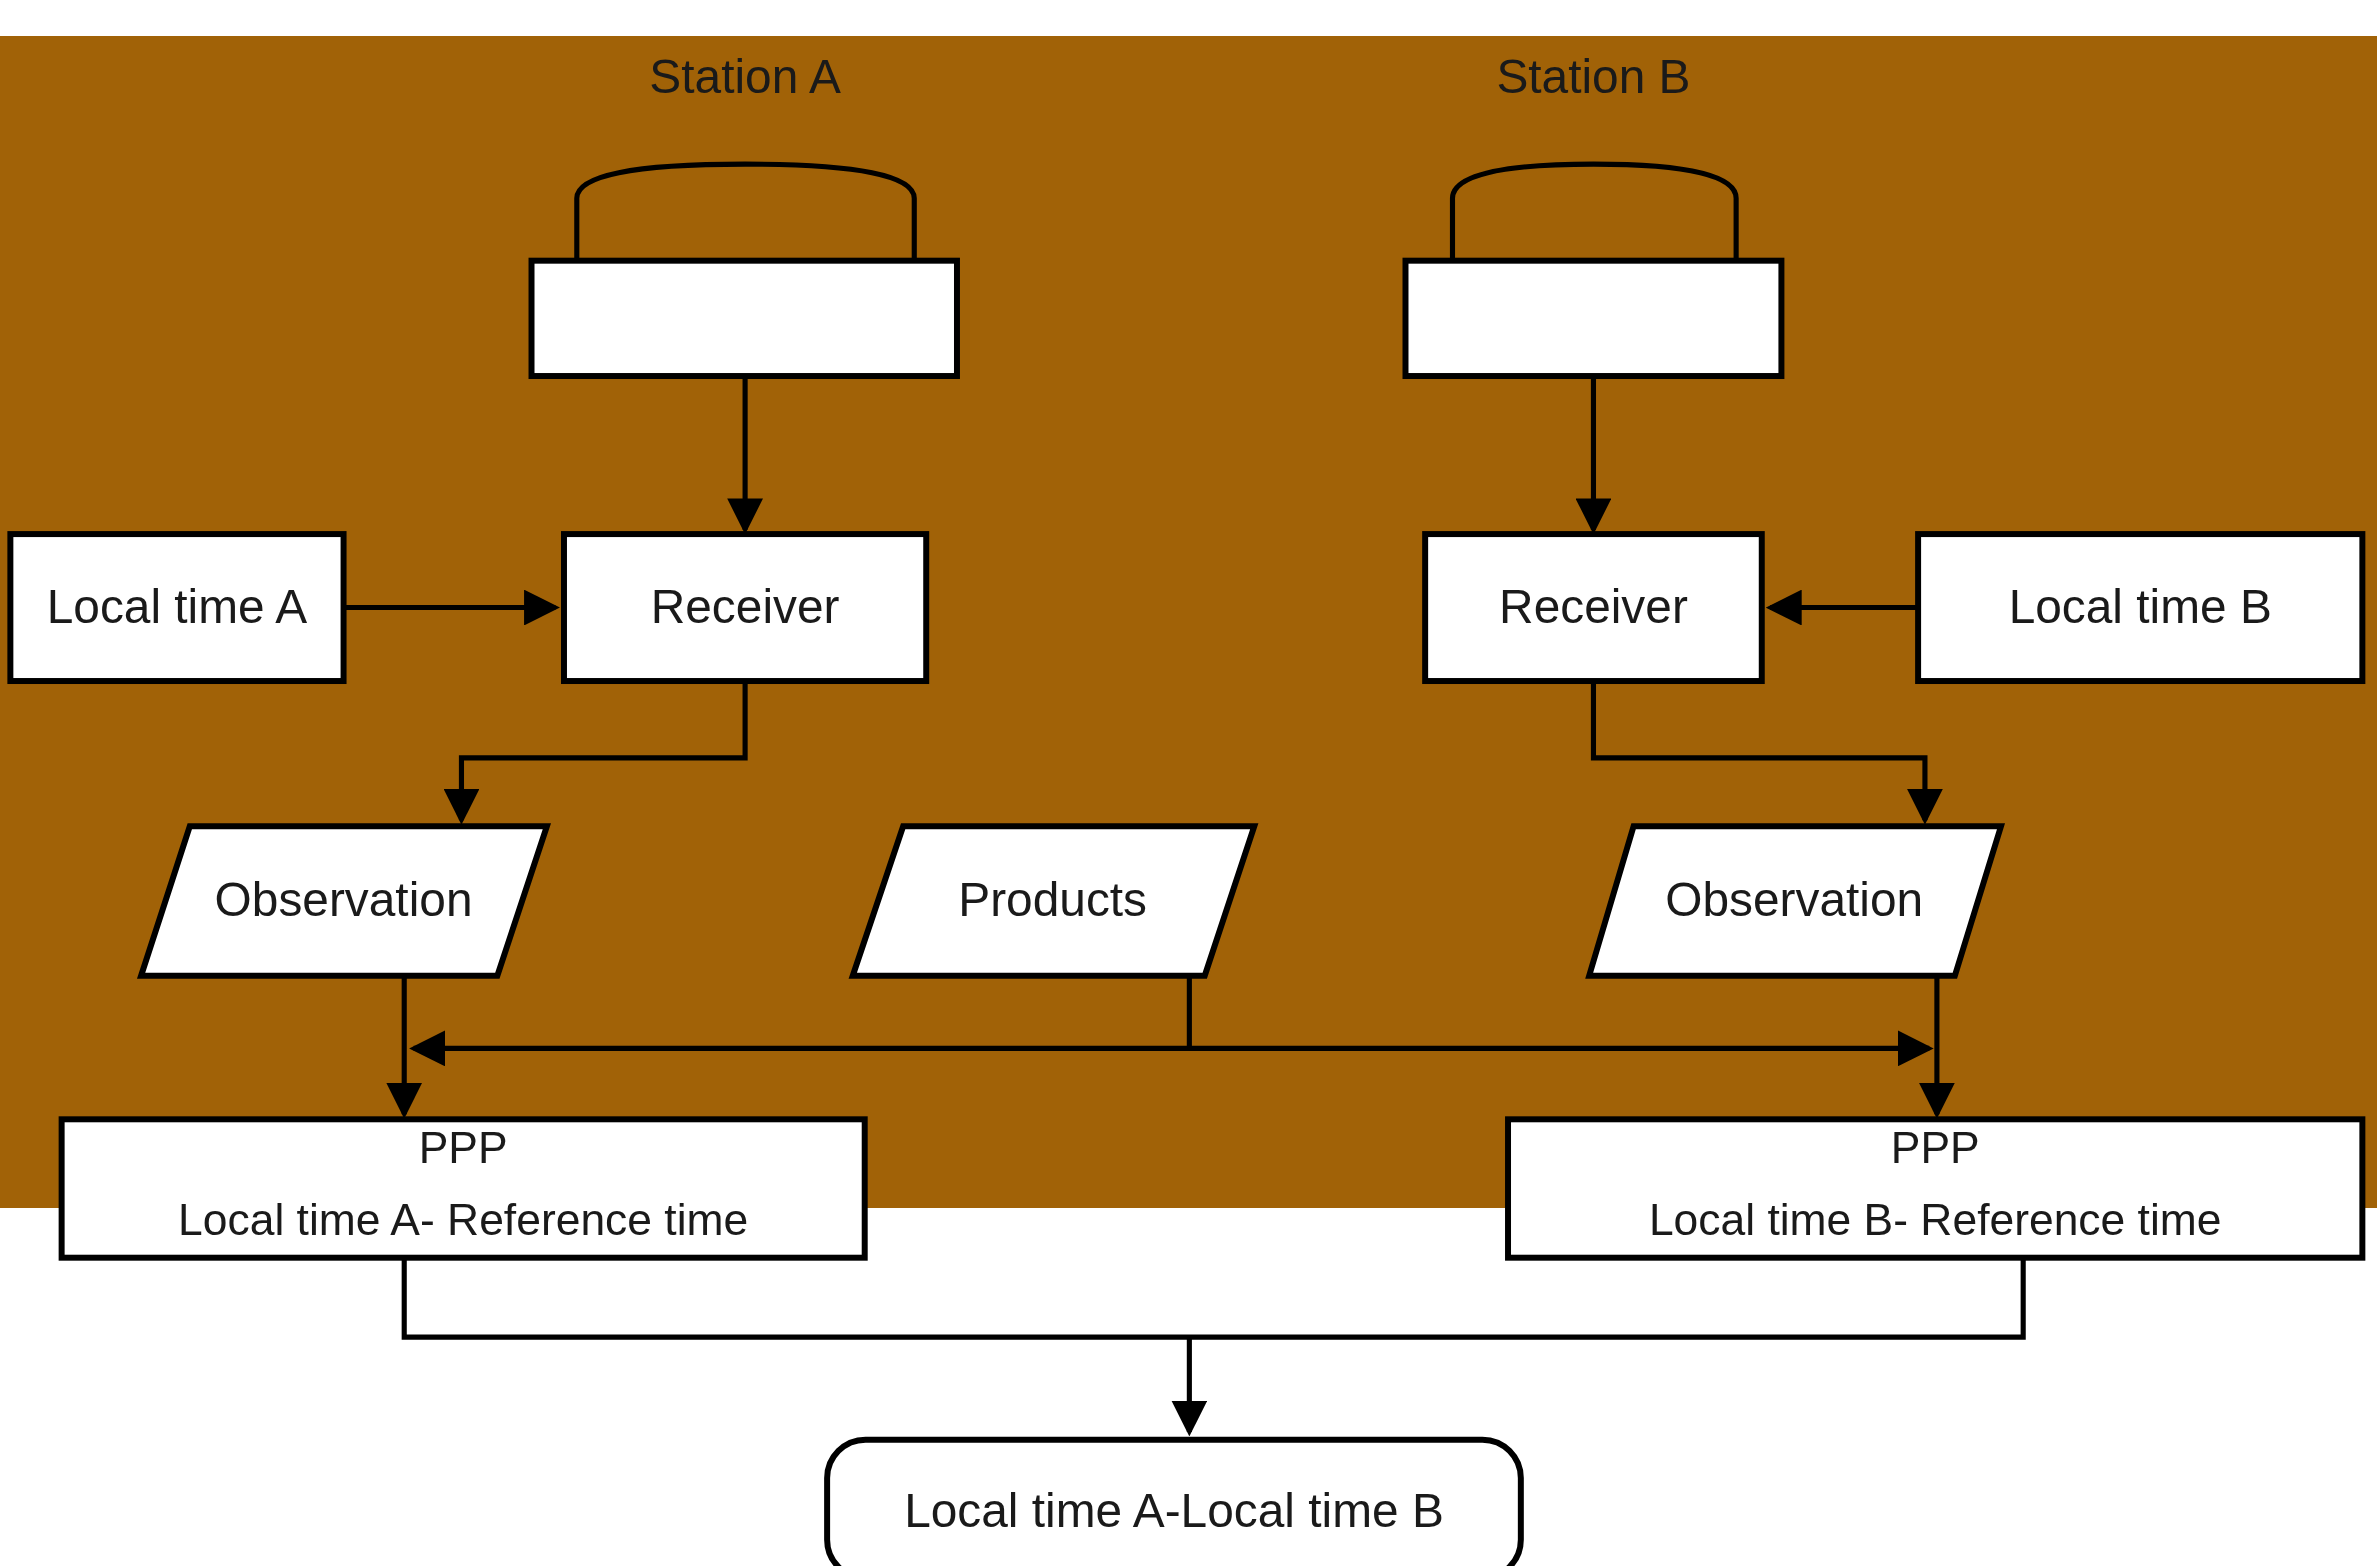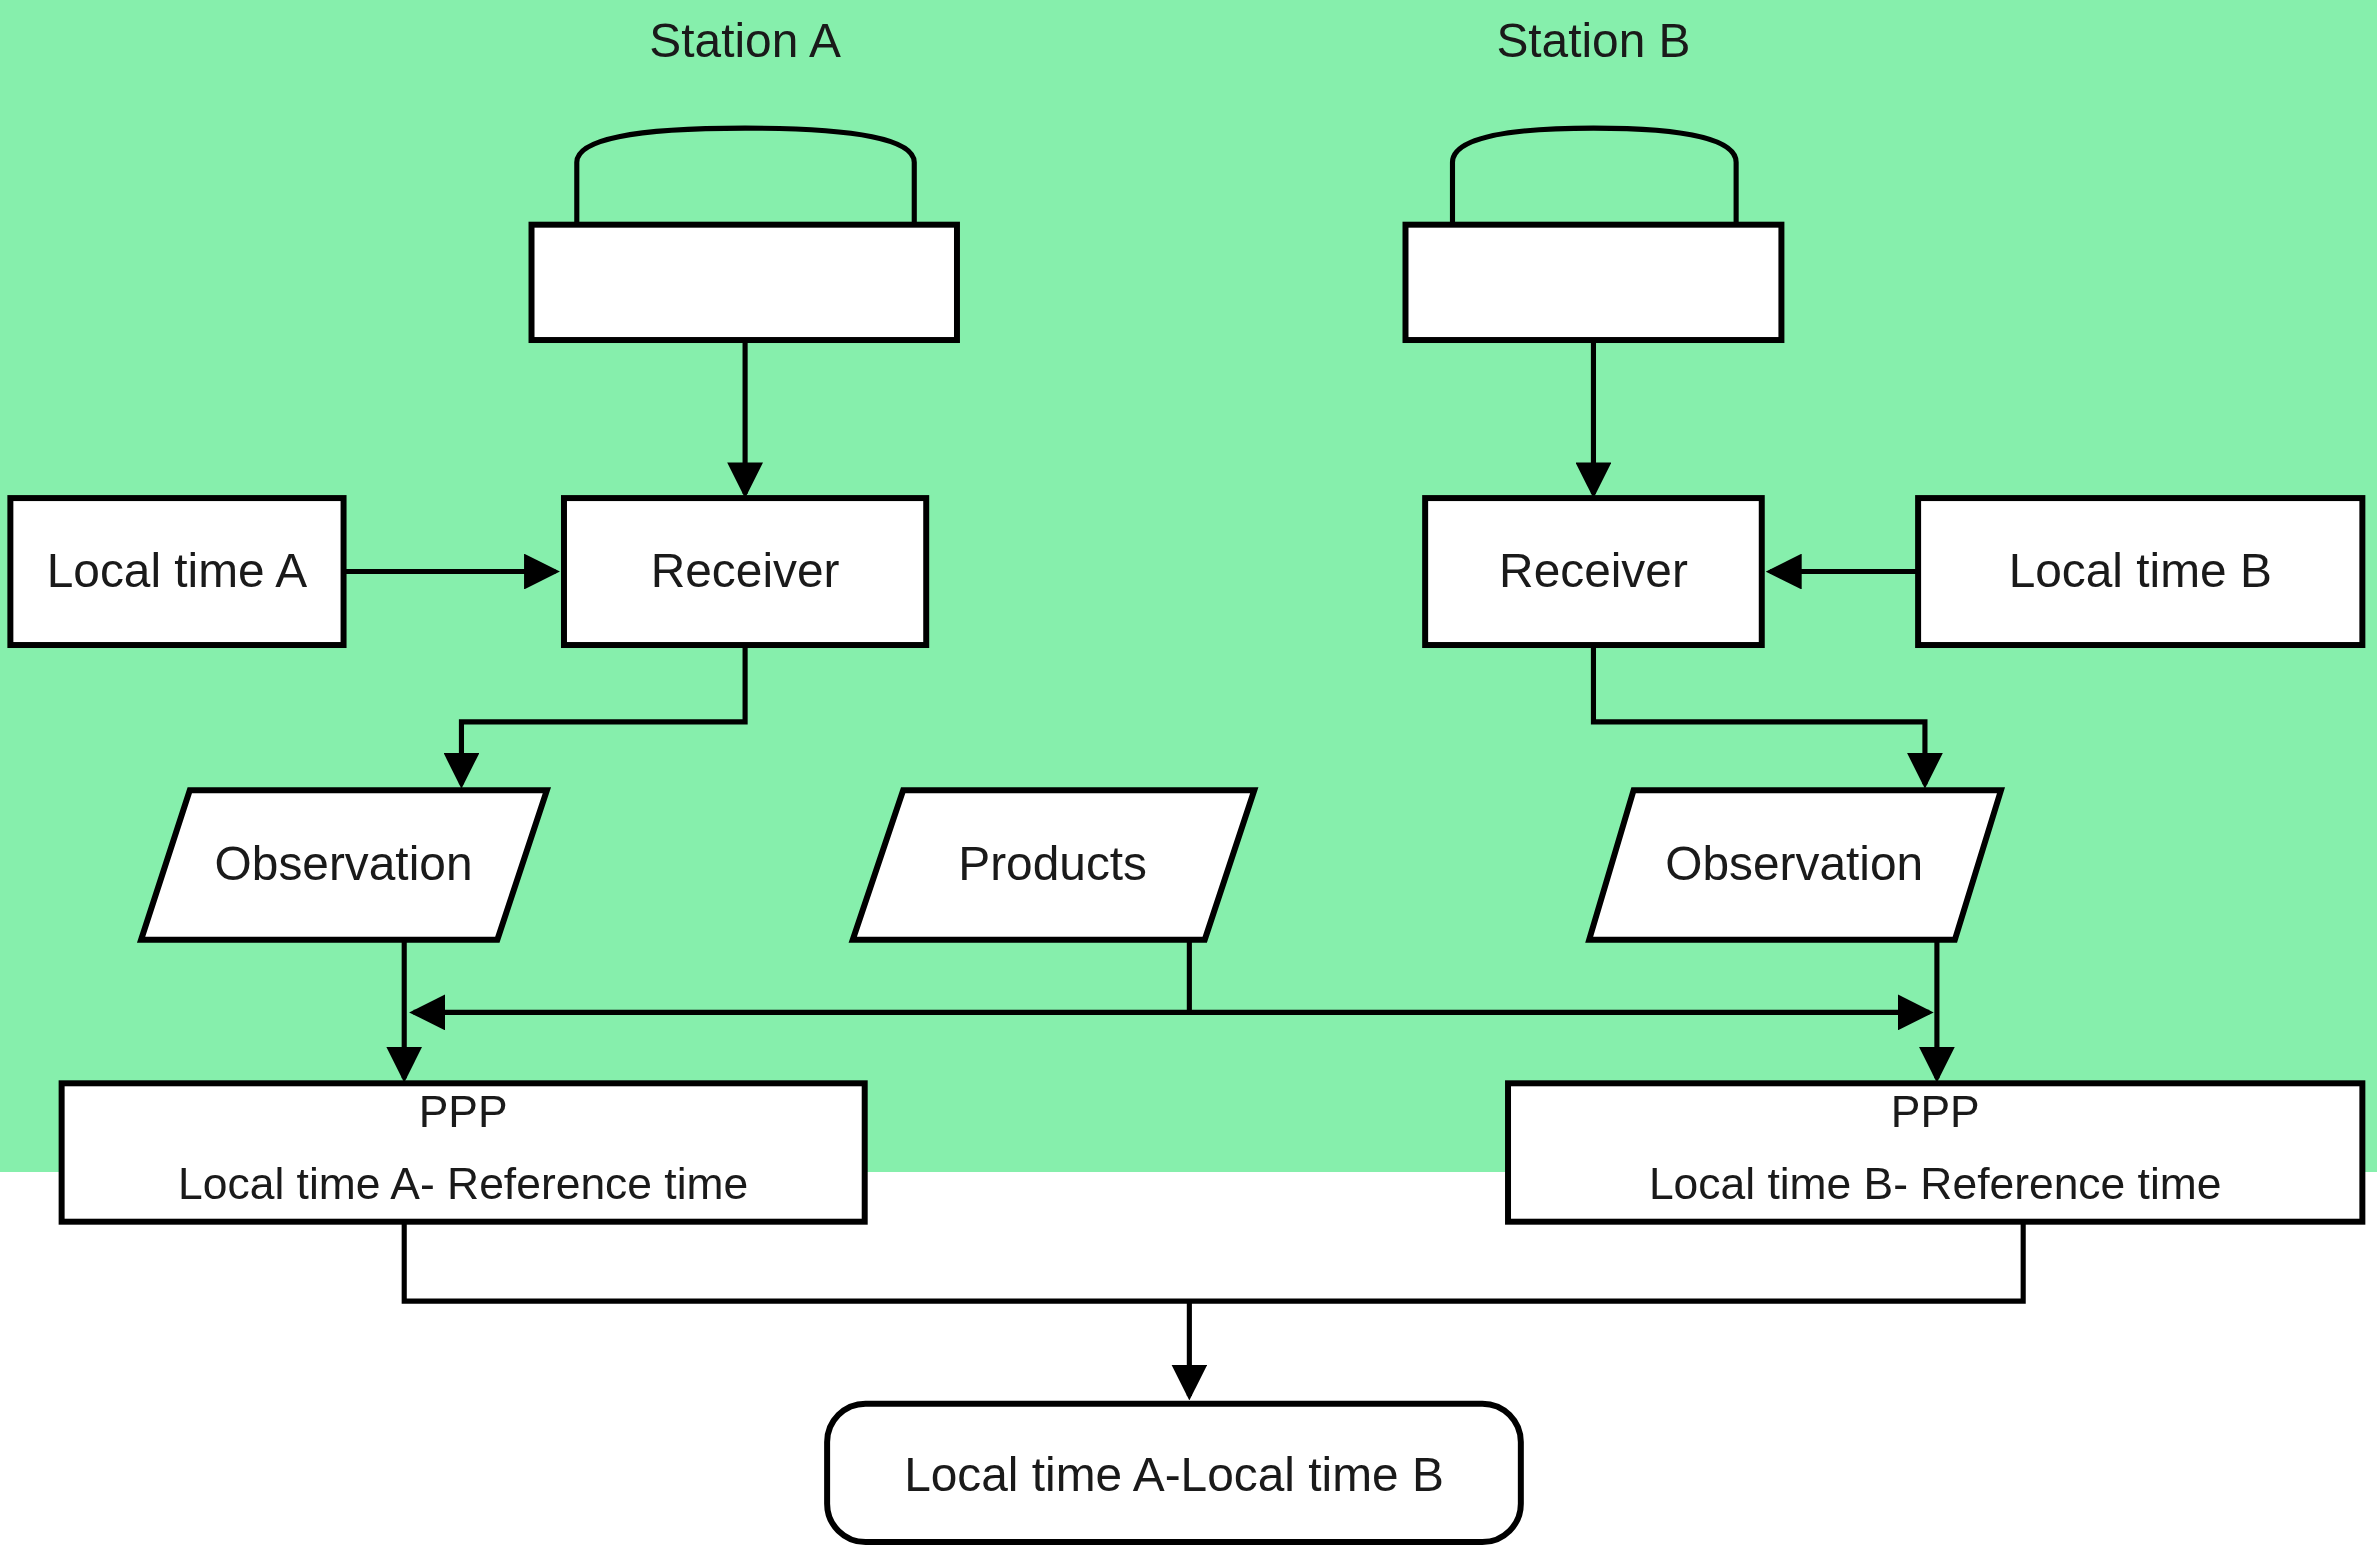--- a/index.html
+++ b/index.html
@@ -10,21 +10,22 @@
   body {
     width: 2377px;
     height: 1566px;
     font-family: "Liberation Sans", sans-serif;
     overflow: hidden;
   }
   #diagram-root {
     position: relative;
     width: 2377px;
     height: 1172px;
-    background: #86efac;
+    background: #a16207;
+    margin-top: 36px;
   }
   svg.flow {
     display: block;
     width: 2377px;
     height: 1566px;
   }
   .shape-stroke {
     fill: #ffffff;
     stroke: #000000;
     stroke-width: 7;

